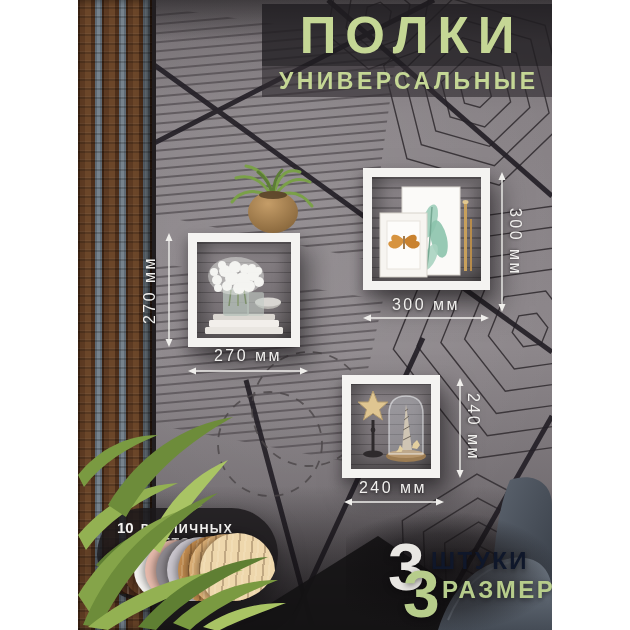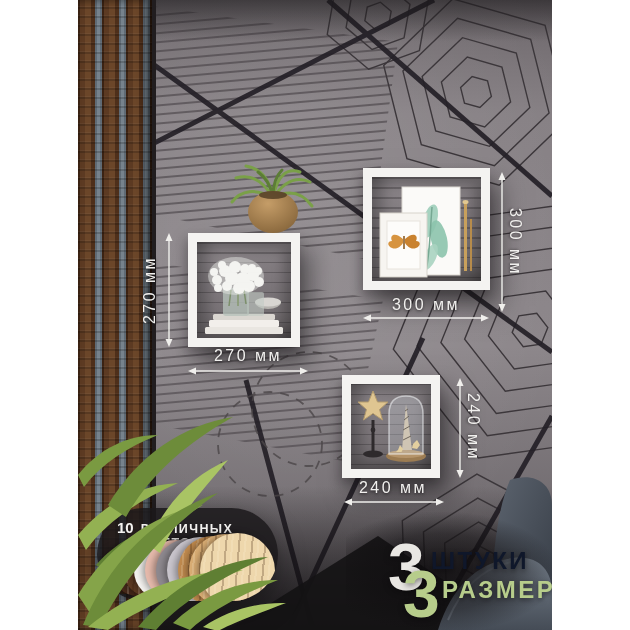--- a/index.html
+++ b/index.html
@@ -147,20 +147,26 @@
     </g>
 
     <rect width="474" height="42" fill="url(#tf)"></rect>
     <rect y="486" width="474" height="144" fill="url(#bf)"></rect>
     <polygon points="150,630 300,536 440,630" fill="#151315" opacity="0.92"></polygon>
   </svg>
 
   <div class="slats"></div>
   <div class="slat-seam"></div>
 
+  <div class="bar bar1">
+    <span class="t1">ПОЛКИ</span>
+  </div>
+  <div class="bar bar2">
+    <span class="t2">УНИВЕРСАЛЬНЫЕ</span>
+  </div>
 
   <div class="shelf shelf-a">
     <div class="shelf-inner">
       <svg width="94" height="96" viewBox="0 0 94 96">
         <g>
           <rect x="8" y="85" width="78" height="7" rx="1.5" fill="#e9e6e1"></rect>
           <rect x="12" y="78" width="70" height="7" rx="1.5" fill="#f2efeb"></rect>
           <rect x="16" y="72" width="62" height="6" rx="1.5" fill="#dad6d0"></rect>
         </g>
         <g>

